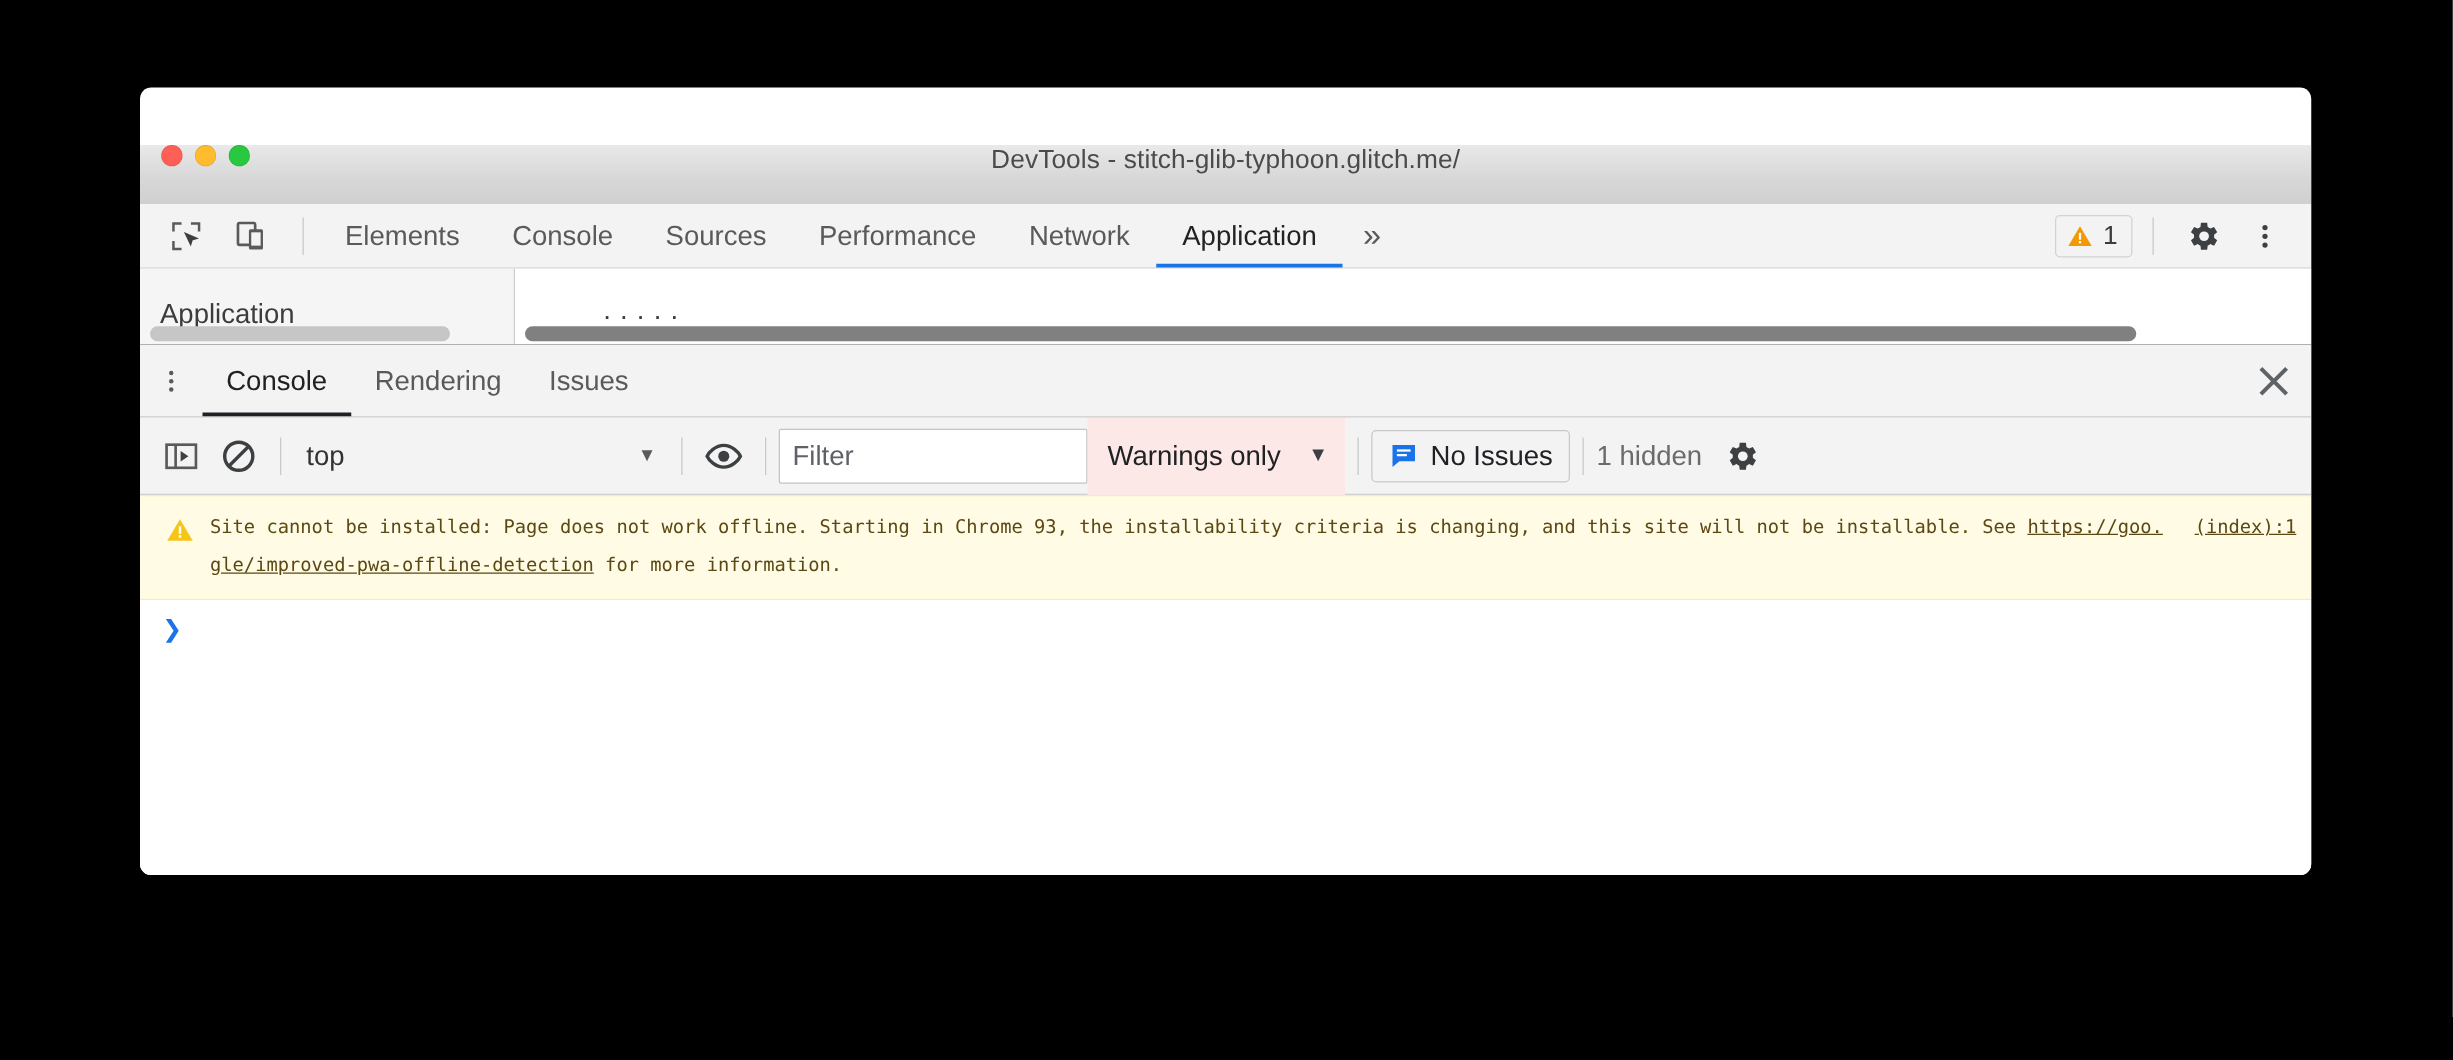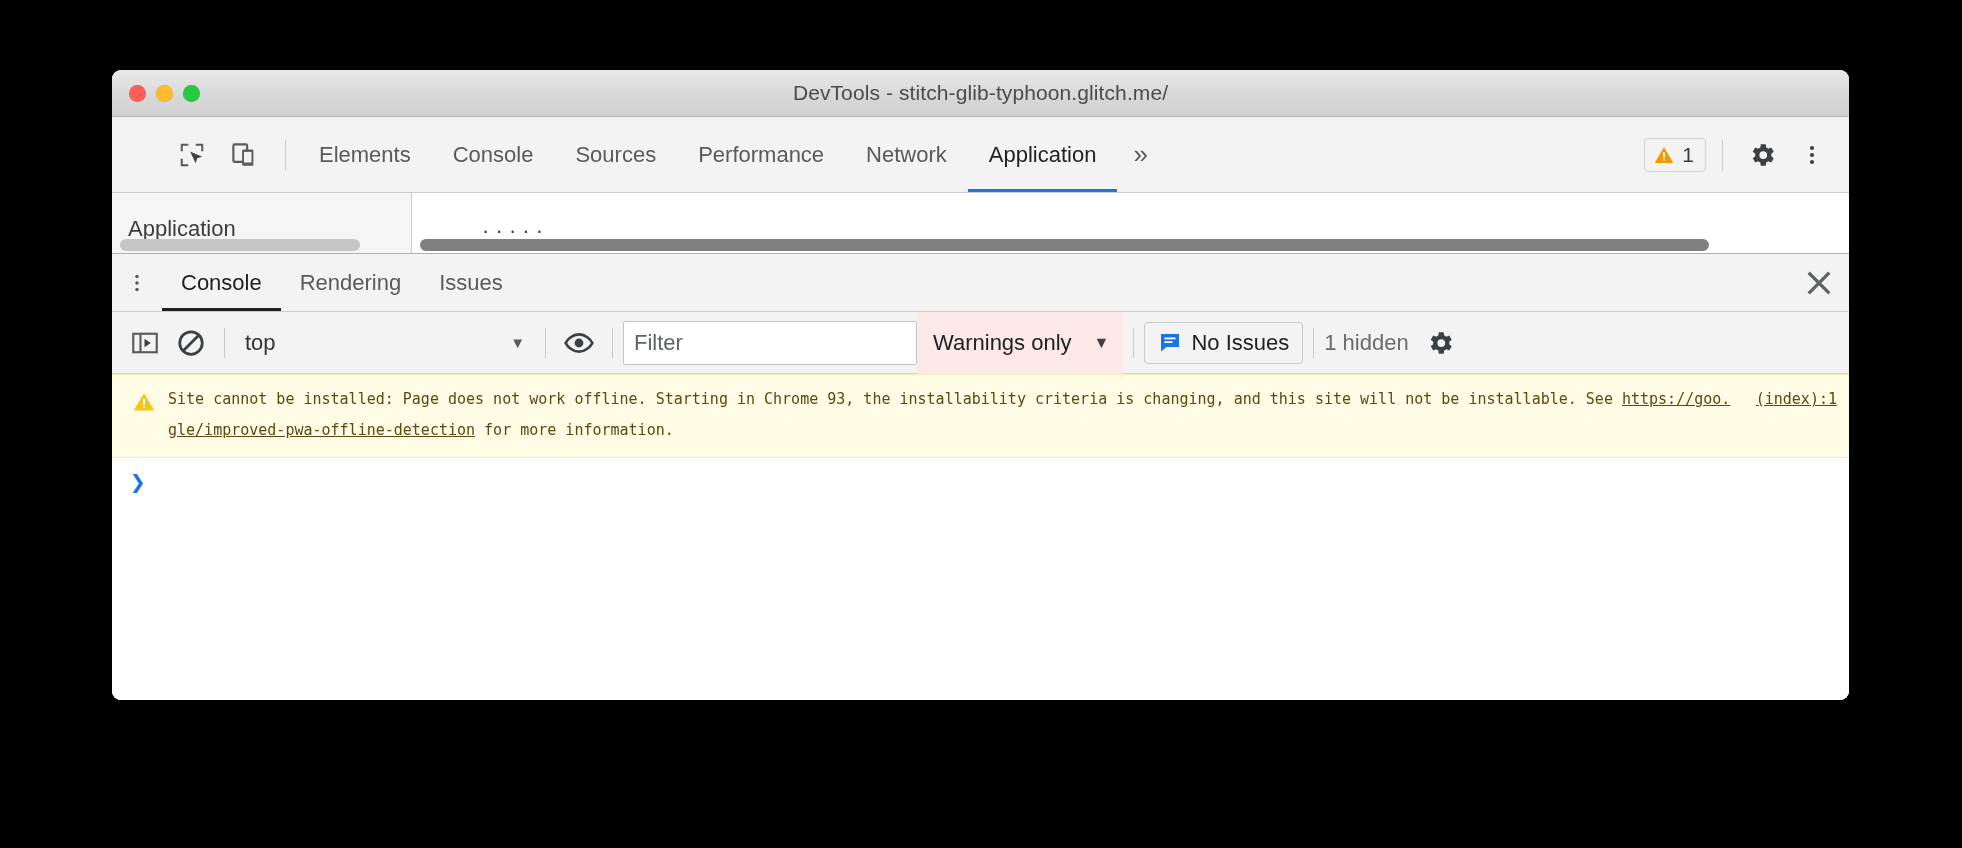--- a/index.html
+++ b/index.html
@@ -21,41 +21,40 @@
     background: #ffffff;
     box-shadow: 0 0 0 1px rgba(0,0,0,.35);
   }
 
   
   .titlebar {
     position: relative;
     height: 47px;
     background: linear-gradient(to bottom, #e9e9e9 0%, #d8d8d8 55%, #d0d0d0 100%);
     border-bottom: 1px solid #b4b4b4;
-    display: flex; align-items: center;
+    display: flex;  margin-top: 46px;
   }
   .traffic { display: flex; gap: 10px; margin-left: 17px; }
   .dot { width: 17px; height: 17px; border-radius: 50%; }
   .dot.red    { background: #ff5f57; box-shadow: inset 0 0 0 .5px rgba(0,0,0,.12); }
   .dot.yellow { background: #febc2e; box-shadow: inset 0 0 0 .5px rgba(0,0,0,.12); }
   .dot.green  { background: #28c840; box-shadow: inset 0 0 0 .5px rgba(0,0,0,.12); }
   .window-title {
     position: absolute; left: 0; right: 0; text-align: center;
     font-size: 21px; color: #4b4b4b; letter-spacing: .1px;
     pointer-events: none;
   }
 
   
   .main-toolbar {
-    height: 76px;
+    height: 52px;
     background: #f3f3f3;
     border-bottom: 1px solid #cdcdcd;
     display: flex; align-items: stretch;
     position: relative;
-    padding-left: 43px;
   }
   .tb-left { display: flex; align-items: center; padding-left: 14px; gap: 6px; }
   .icon-btn {
     width: 46px; height: 46px;
     display: flex; align-items: center; justify-content: center;
     border-radius: 3px;
   }
   .tb-sep { width: 1px; height: 30px; background: #c8c8c8; align-self: center; margin: 0 12px; }
   .tabs { display: flex; align-items: stretch; }
   .tab {
@@ -142,21 +141,21 @@
     display: flex; align-items: center; padding: 0 10px;
   }
   .ct-sep { width: 1px; height: 30px; background: #c8c8c8; margin: 0 10px; }
   .ctx-select {
     display: flex; align-items: center;
     width: 300px; height: 38px; padding: 0 10px;
     font-size: 22px; color: #333333;
   }
   .ctx-select .caret { margin-left: auto; font-size: 15px; color: #5a5a5a; }
   .filter-input {
-    width: 294px; height: 44px;
+    width: 247px; height: 44px;
     border: 1px solid #c4c4c4; border-radius: 2px;
     background: #ffffff; font-size: 22px; color: #202124;
     padding: 0 10px; font-family: "Liberation Sans", sans-serif;
     outline: none;
   }
   .filter-input::placeholder { color: #5f6368; }
   .level-select {
     display: flex; align-items: center; gap: 22px;
     height: 62px; padding: 0 14px 0 16px;
     background: #fce8e6; font-size: 22px; color: #202124;

